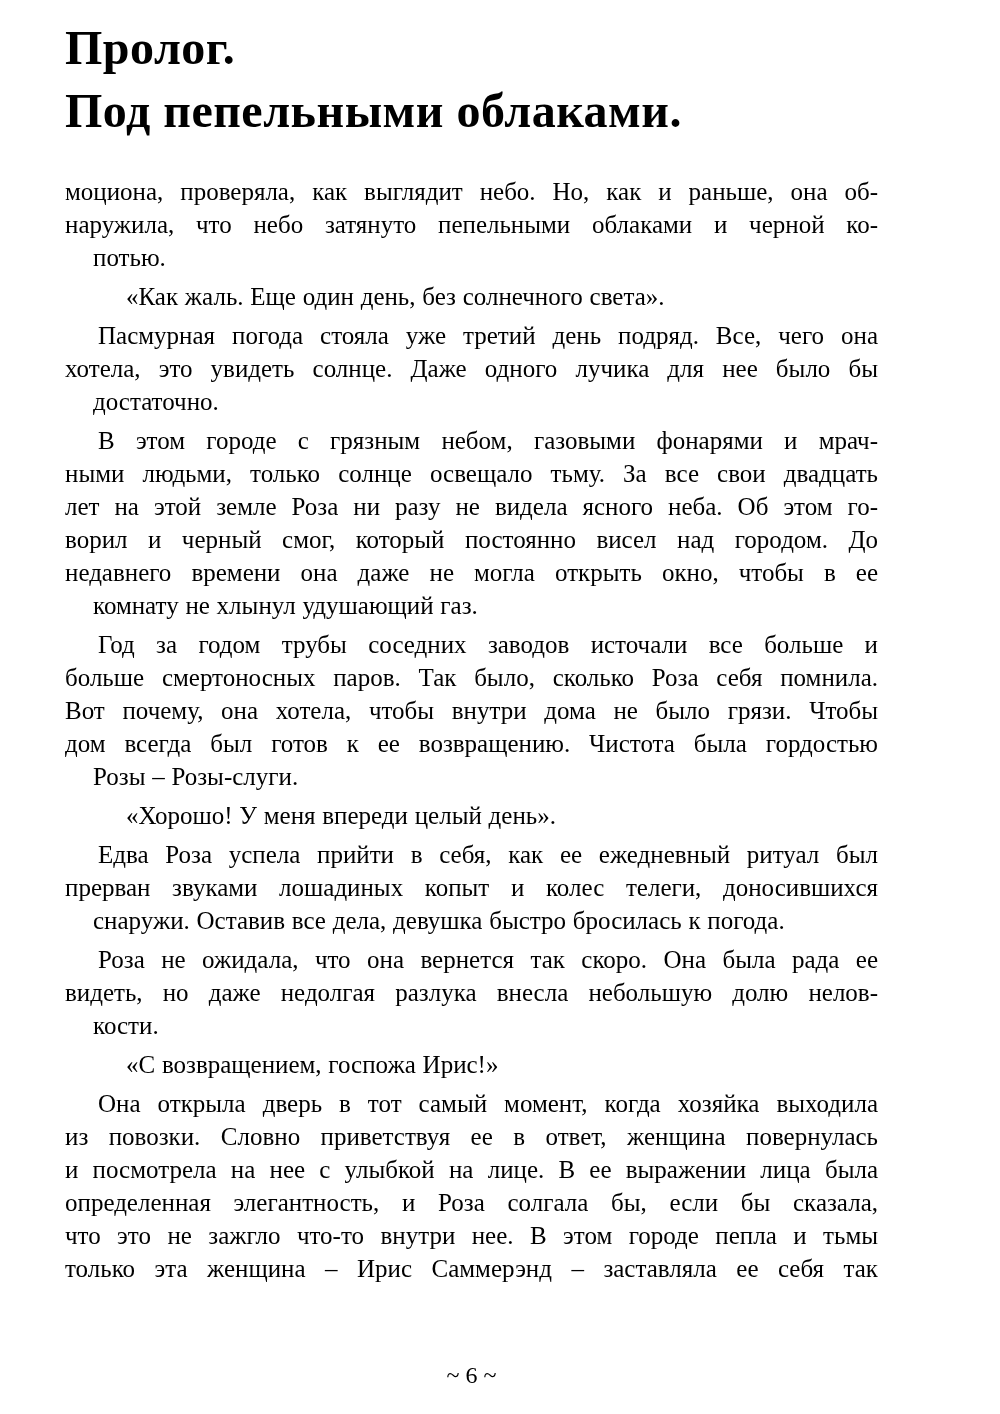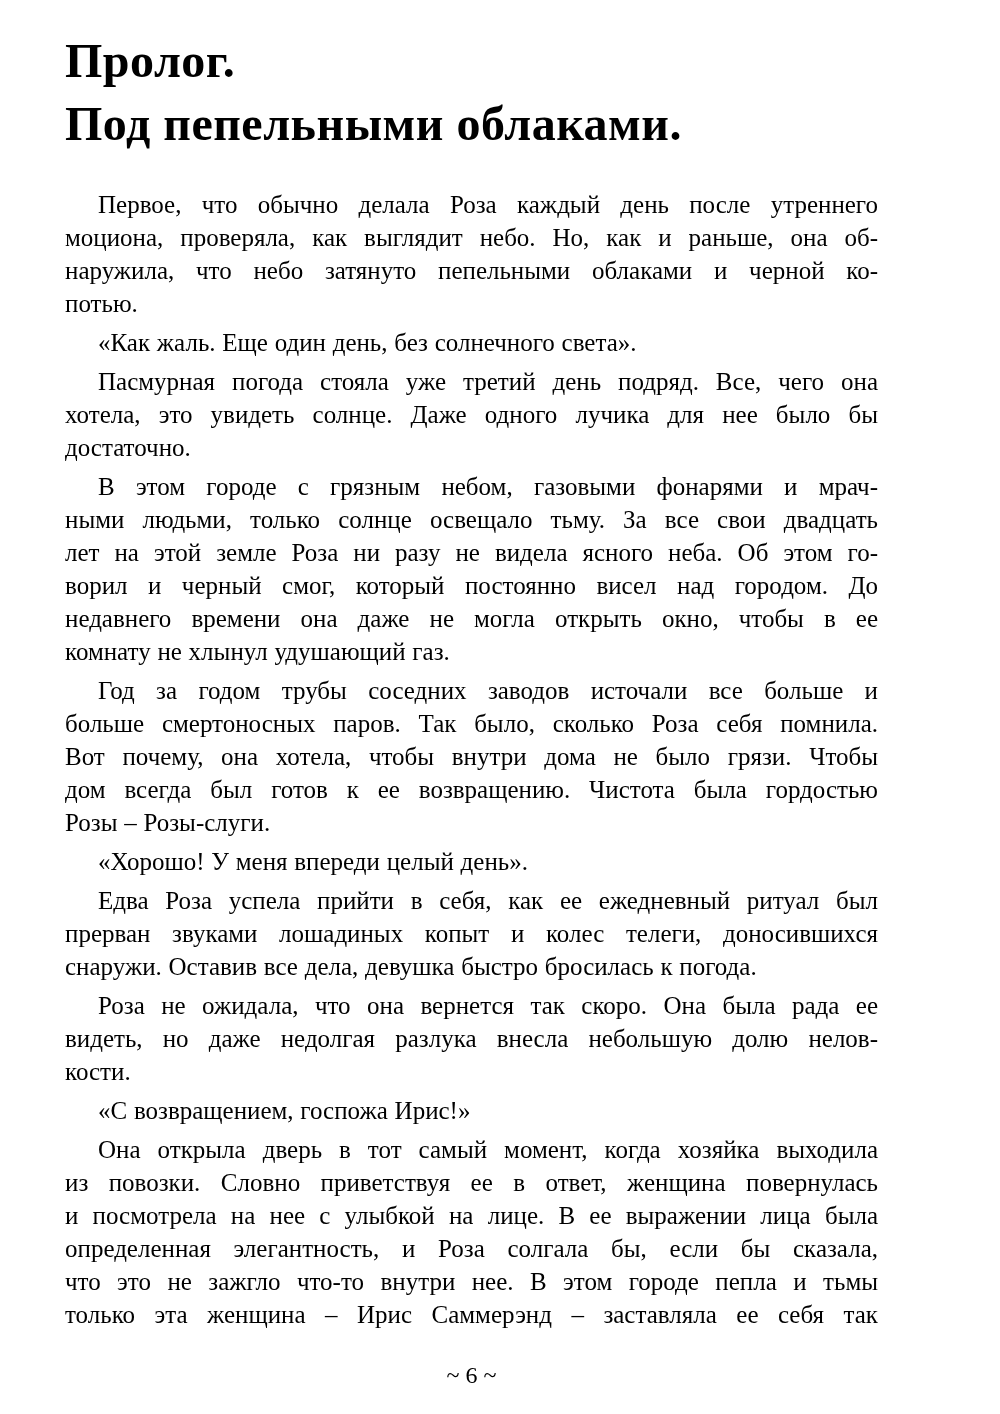--- a/index.html
+++ b/index.html
@@ -15,21 +15,21 @@
     color: #000000;
     overflow: hidden;
   }
   .page {
     position: absolute;
     top: 0;
     left: 0;
     width: 1000px;
     height: 1109px;
     box-sizing: border-box;
-    padding: 36px 122px 0 65px;
+    padding: 23px 122px 0 65px;
     background: #ffffff;
   }
   .heading {
     font-weight: bold;
     font-size: 48px;
     line-height: 50px;
     letter-spacing: 0.5px;
     text-align: left;
   }
   .heading.sub {
@@ -46,20 +46,21 @@
   }
   .line {
     line-height: 33px;
     text-align: justify;
     text-align-last: justify;
     word-spacing: 0.5px;
   }
   .line.last {
     text-align: right;
     text-align-last: left;
+    margin-left: 28px;
   }
   .line.first {
     text-indent: 33px;
   }
   .footer {
     position: absolute;
     top: 1360px;
     left: 65px;
     width: 813px;
     text-align: center;
@@ -68,21 +69,20 @@
   }
 </style>
 </head>
 <body>
 
 <div class="page">
   <div class="heading">Пролог.</div>
   <div class="heading sub">Под пепельными облаками.</div>
   <div class="body-text">
       <div class="paragraph">
-        <div class="line first">Первое, что обычно делала Роза каждый день после утреннего</div>
         <div class="line">моциона, проверяла, как выглядит небо. Но, как и раньше, она об-</div>
         <div class="line">наружила, что небо затянуто пепельными облаками и черной ко-</div>
         <div class="line last">потью.</div>
       </div>
       <div class="paragraph">
         <div class="line first last">«Как жаль. Еще один день, без солнечного света».</div>
       </div>
       <div class="paragraph">
         <div class="line first">Пасмурная погода стояла уже третий день подряд. Все, чего она</div>
         <div class="line">хотела, это увидеть солнце. Даже одного лучика для нее было бы</div>

